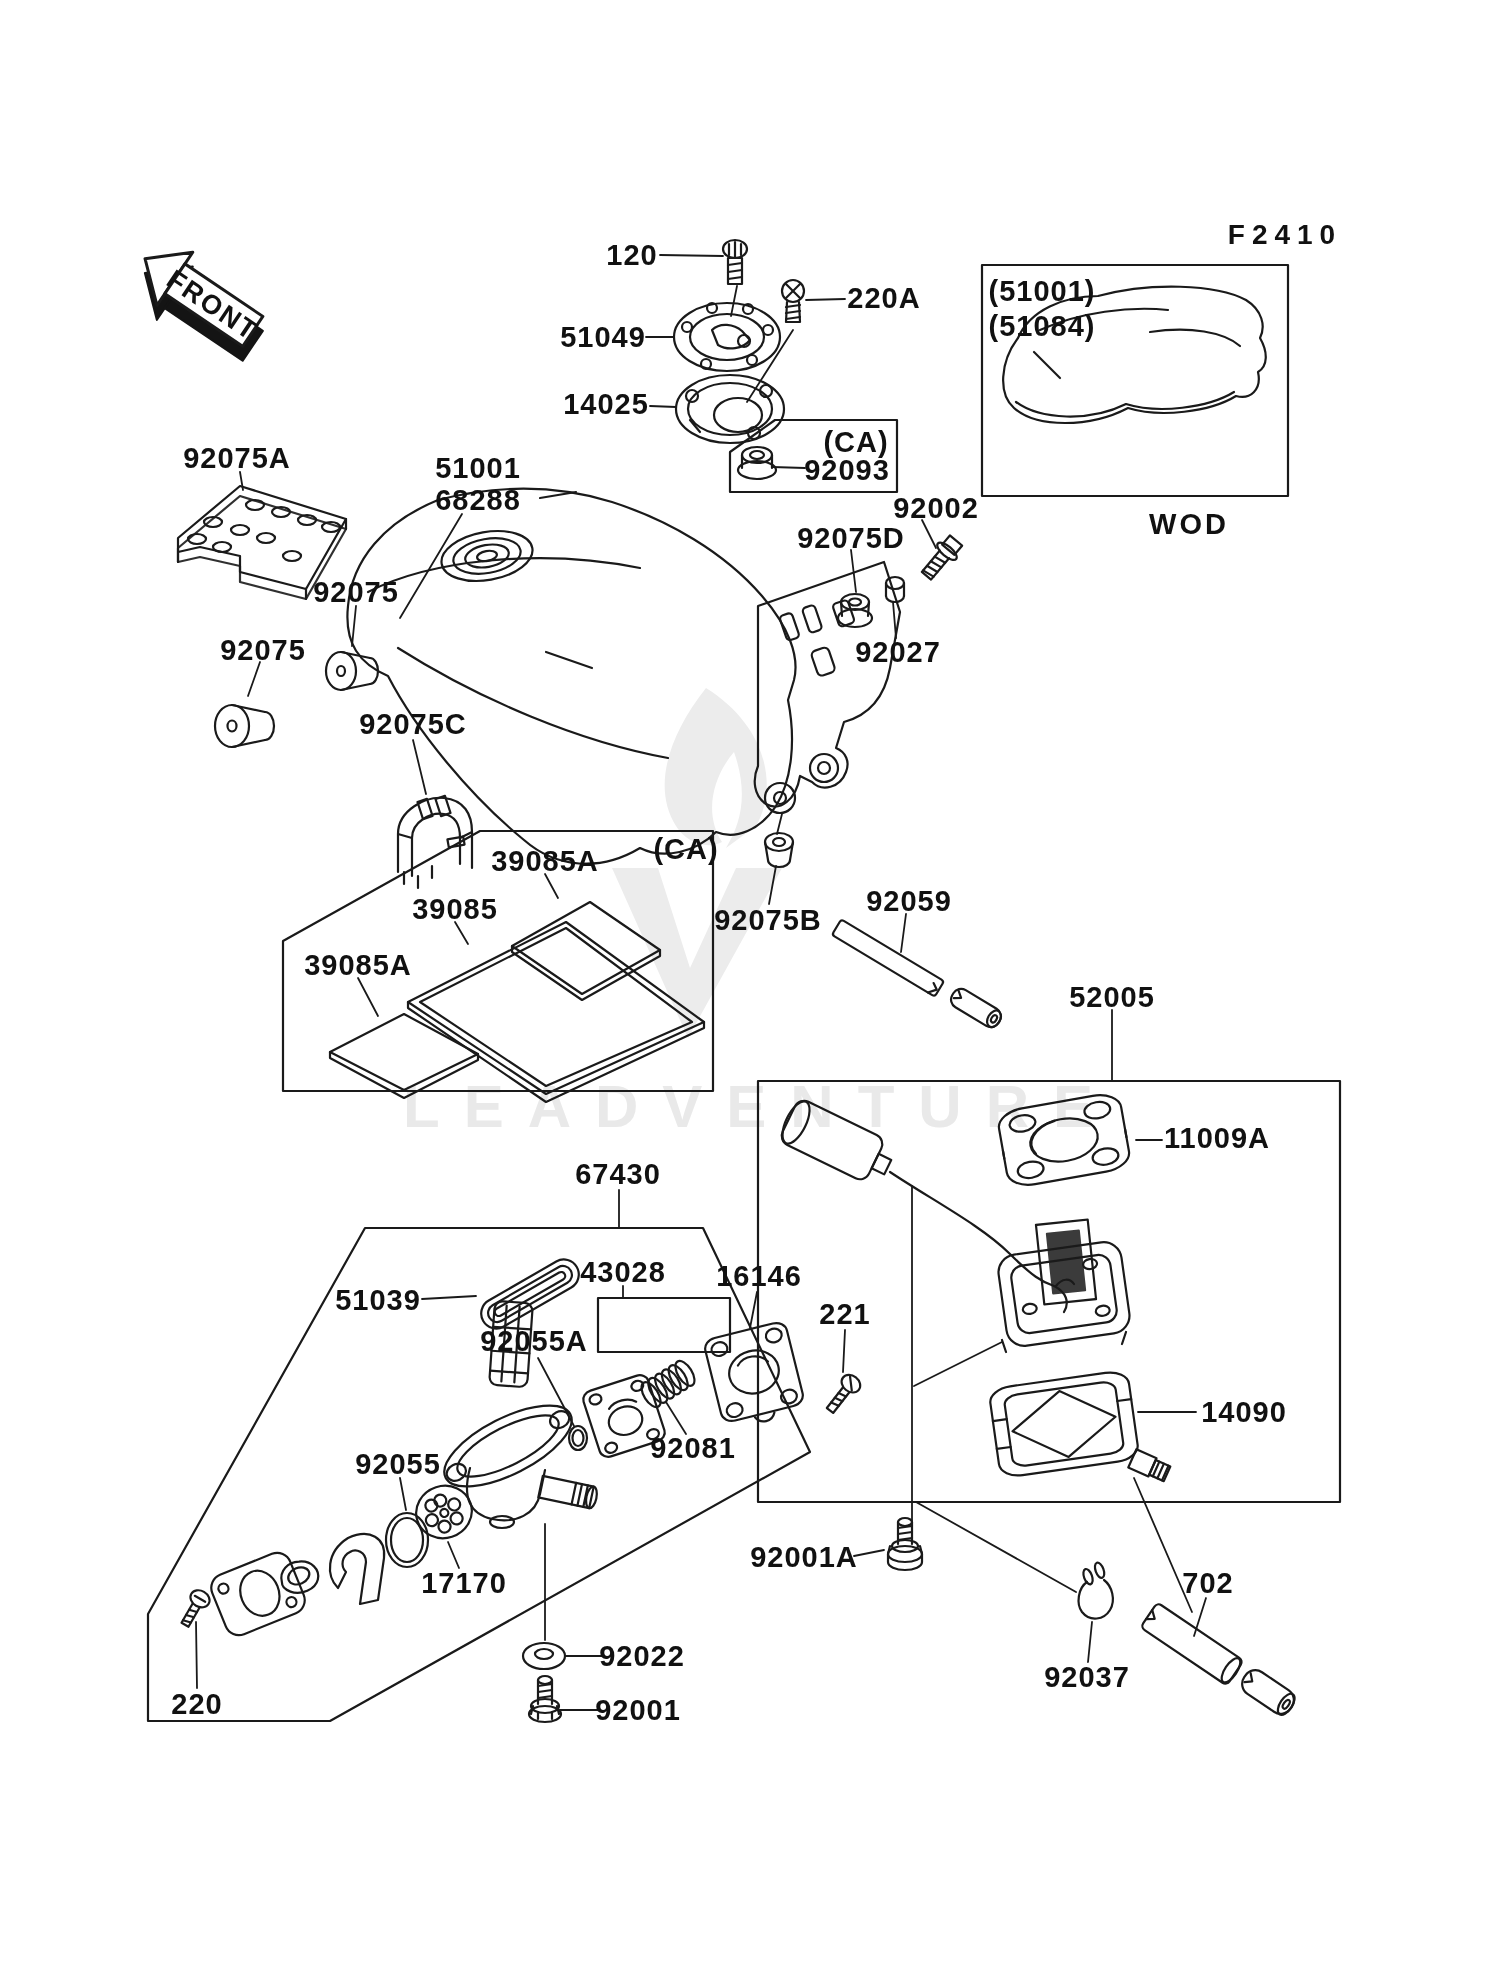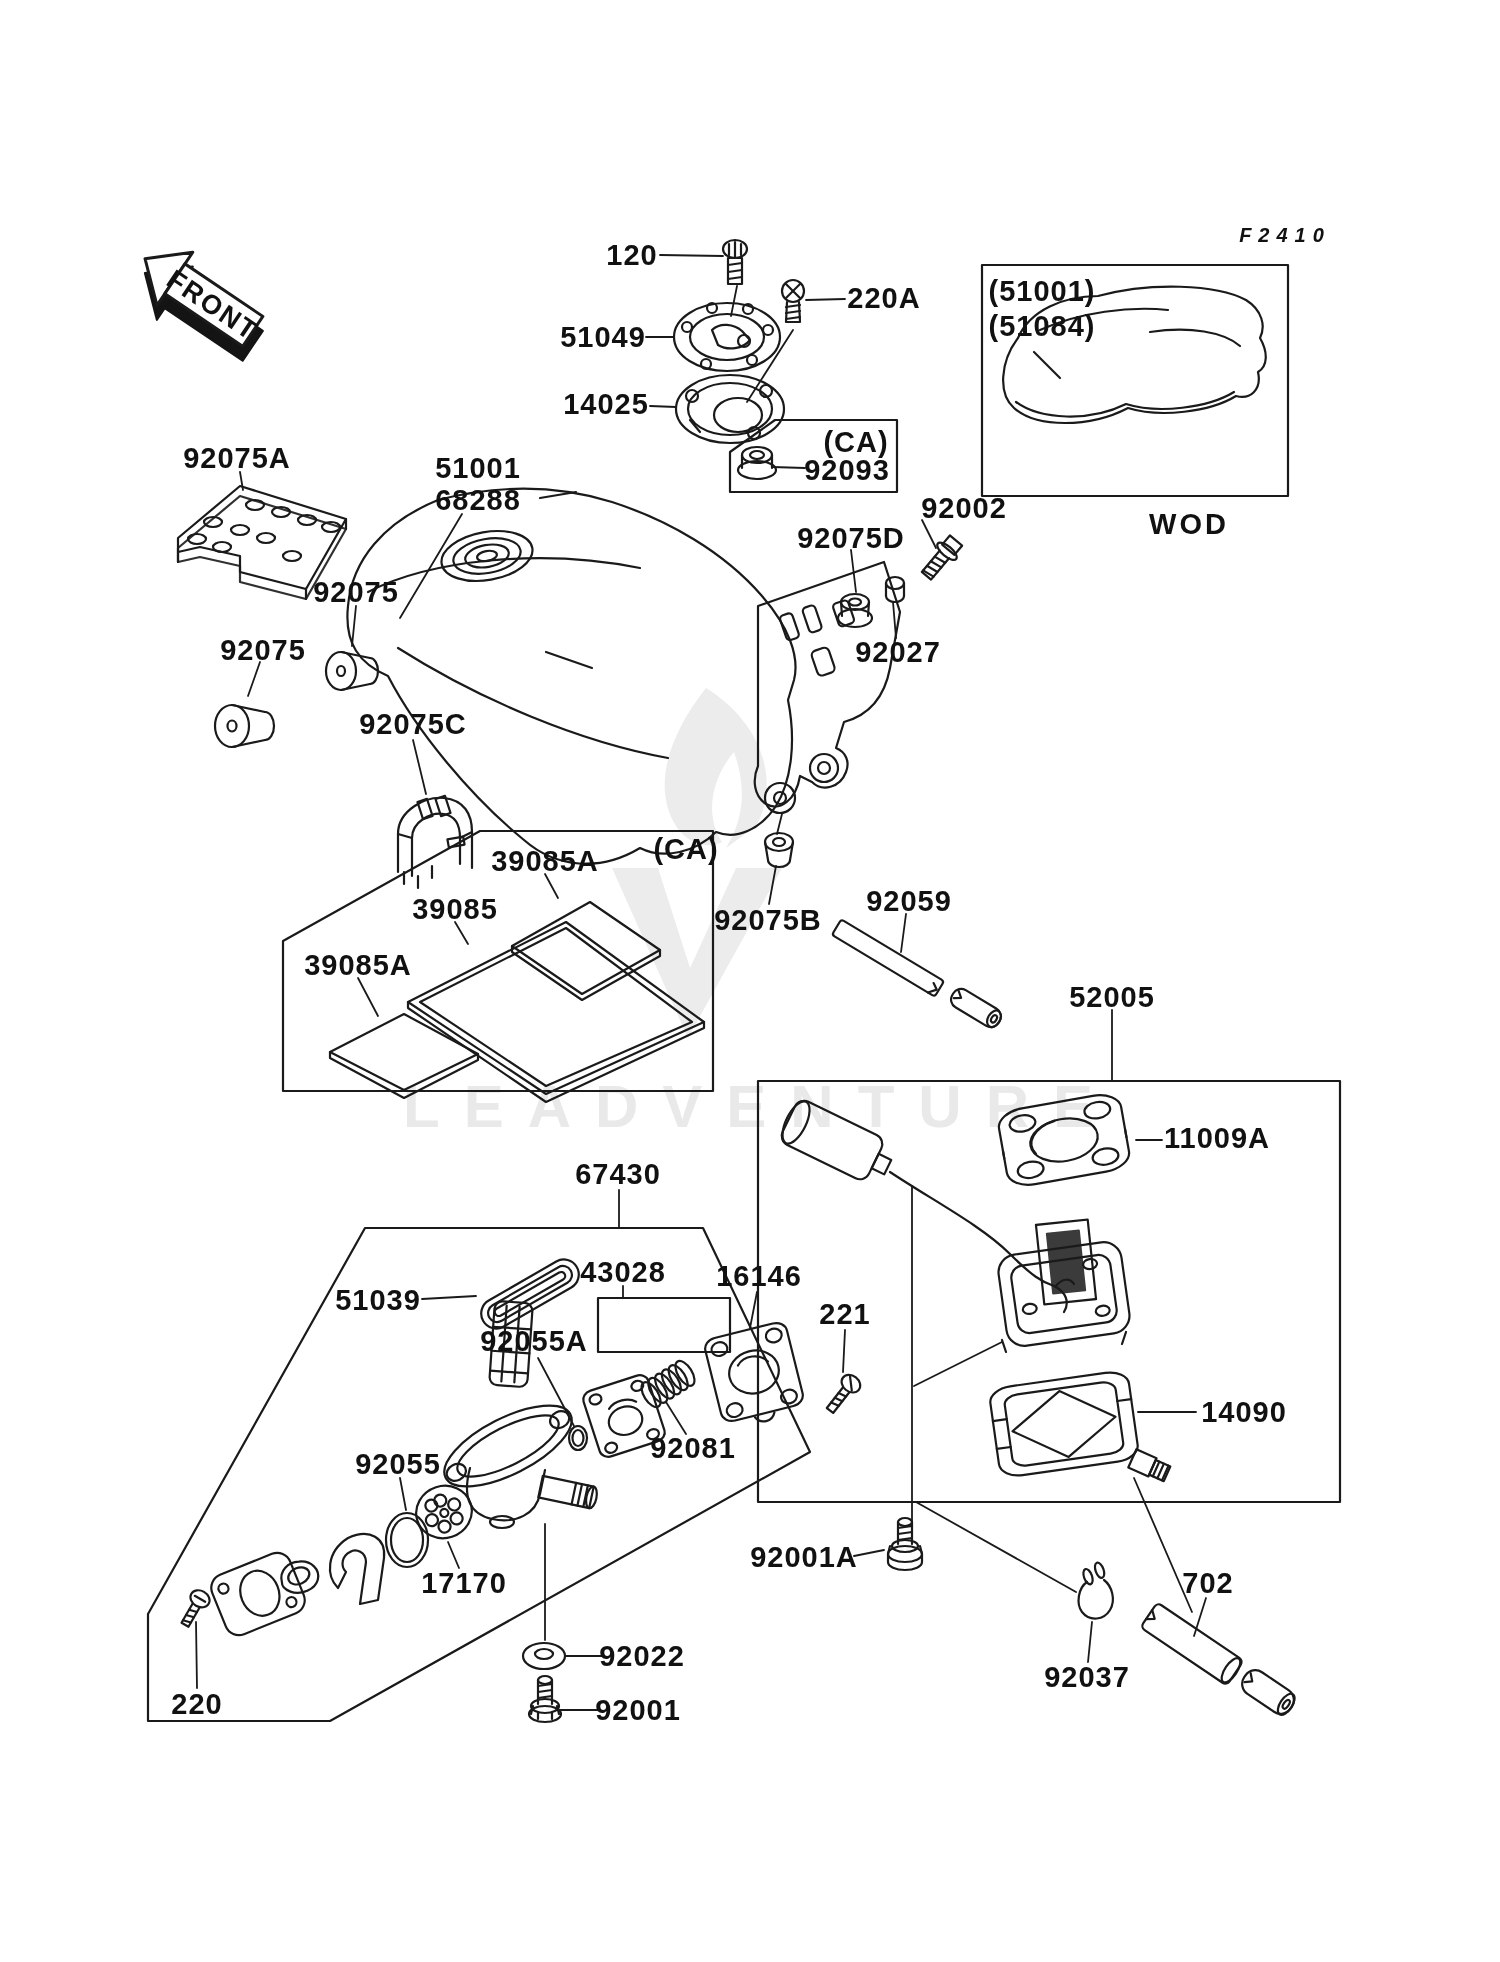--- a/index.html
+++ b/index.html
@@ -4,21 +4,21 @@
 <style>
   html,body{margin:0;padding:0;background:#fff;}
   body{width:1500px;height:1962px;position:relative;font-family:"Liberation Sans",sans-serif;overflow:hidden;}
   #stage{position:absolute;inset:0;width:1500px;height:1962px;}
   svg{position:absolute;left:0;top:0;}
   .part-label{
     position:absolute;transform:translate(-50%,-50%);
     font-weight:bold;font-size:29px;color:#111;
     letter-spacing:1px;white-space:nowrap;line-height:1;
   }
-  .part-label.code{font-size:20px;letter-spacing:7px;font-style:italic;}
+  .part-label.code{font-size:28px;letter-spacing:7px;}
   .part-label.wod{letter-spacing:3px;}
   #footer-credit{
     position:absolute;left:753px;top:1929px;transform:translateX(-50%);
     font-family:"DejaVu Sans",sans-serif;font-size:26px;color:#1c1c1c;white-space:nowrap;
   }
 </style>
 </head>
 <body>
 
 <div id="stage">
@@ -487,21 +487,21 @@
       <div class="part-label" style="left: 603px; top: 337px;">51049</div>
       <div class="part-label" style="left: 606px; top: 404px;">14025</div>
       <div class="part-label" style="left: 1042px; top: 291px;">(51001)</div>
       <div class="part-label" style="left: 1042px; top: 326px;">(51084)</div>
       <div class="part-label wod" style="left: 1189px; top: 524px;">WOD</div>
       <div class="part-label" style="left: 237px; top: 458px;">92075A</div>
       <div class="part-label" style="left: 478px; top: 468px;">51001</div>
       <div class="part-label" style="left: 478px; top: 500px;">68288</div>
       <div class="part-label" style="left: 856px; top: 442px;">(CA)</div>
       <div class="part-label" style="left: 847px; top: 470px;">92093</div>
-      <div class="part-label" style="left: 964px; top: 508px;">92002</div>
+      <div class="part-label" style="left: 936px; top: 508px;">92002</div>
       <div class="part-label" style="left: 851px; top: 538px;">92075D</div>
       <div class="part-label" style="left: 898px; top: 652px;">92027</div>
       <div class="part-label" style="left: 356px; top: 592px;">92075</div>
       <div class="part-label" style="left: 263px; top: 650px;">92075</div>
       <div class="part-label" style="left: 413px; top: 724px;">92075C</div>
       <div class="part-label" style="left: 545px; top: 861px;">39085A</div>
       <div class="part-label" style="left: 686px; top: 849px;">(CA)</div>
       <div class="part-label" style="left: 455px; top: 909px;">39085</div>
       <div class="part-label" style="left: 358px; top: 965px;">39085A</div>
       <div class="part-label" style="left: 768px; top: 920px;">92075B</div>

